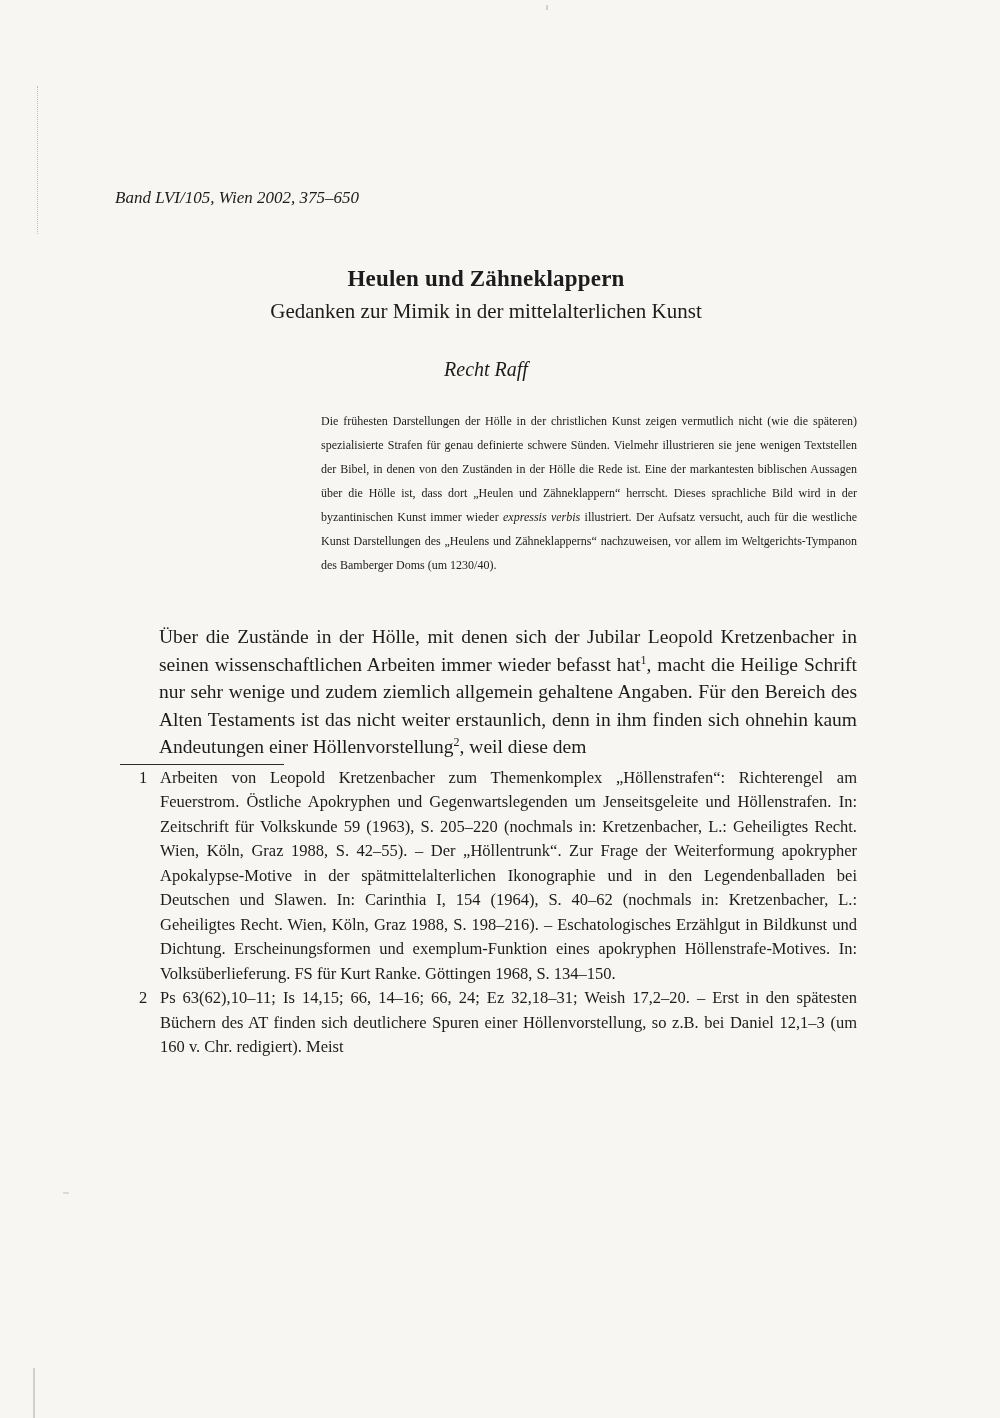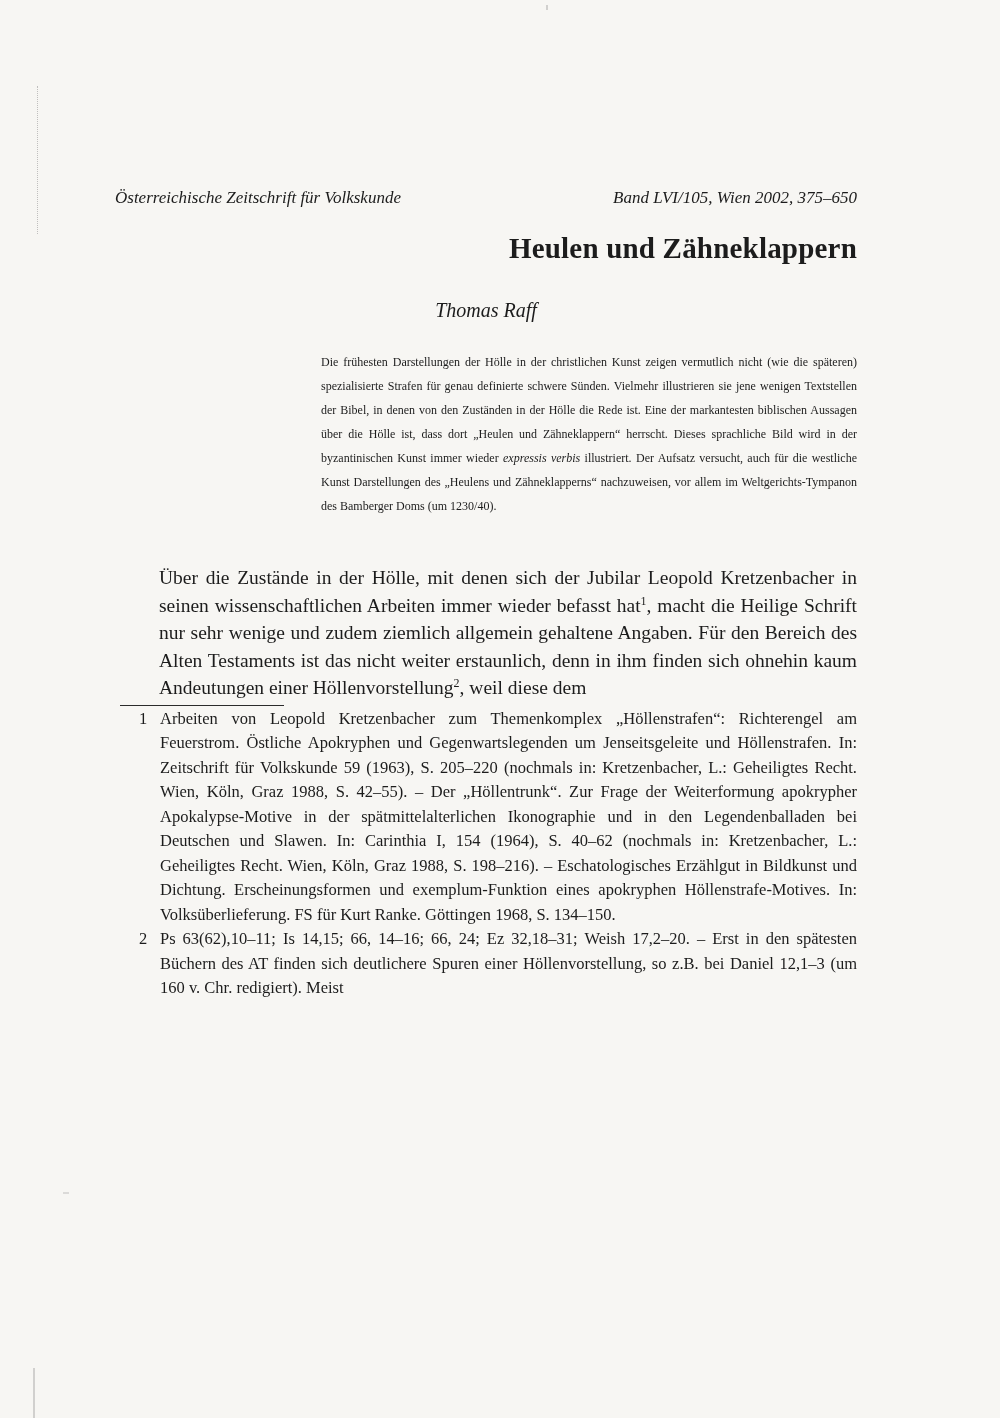--- a/index.html
+++ b/index.html
@@ -18,24 +18,24 @@
     width: 742px;
   }
   .journal-header {
     display: flex;
     justify-content: space-between;
     font-style: italic;
     font-size: 17px;
     margin-top: 188px;
   }
   .title {
-    text-align: right;
-    font-size: 29px;
+    text-align: center;
+    font-size: 23px;
     font-weight: bold;
-    margin-top: 24px;
+    margin-top: 58px;
     letter-spacing: 0.2px;
   }
   .subtitle {
     text-align: center;
     font-size: 21px;
     font-weight: normal;
     margin-top: 7px;
   }
   .author {
     text-align: center;
@@ -96,26 +96,26 @@
 <body>
 
 <div class="artifact art-top-left"></div>
 <div class="artifact art-bottom-left"></div>
 <div class="artifact art-top-dot"></div>
 <div class="artifact art-mid-left"></div>
 
 <div class="content">
 
   <div class="journal-header">
-    <span>Österreichische Zeitschrift für Volkskunde</span>
     <span>Band LVI/105, Wien 2002, 375–650</span>
   </div>
 
   <h1 class="title">Heulen und Zähneklappern</h1>
-  <div class="author">Thomas Raff</div>
+  <h2 class="subtitle">Gedanken zur Mimik in der mittelalterlichen Kunst</h2>
+  <div class="author">Recht Raff</div>
 
   <p class="abstract"><span>Die frühesten Darstellungen der Hölle in der christlichen Kunst zeigen vermutlich nicht (wie die späteren) spezialisierte Strafen für genau definierte schwere Sünden. Vielmehr illustrieren sie jene wenigen Textstellen der Bibel, in denen von den Zuständen in der Hölle die Rede ist. Eine der markantesten biblischen Aussagen über die Hölle ist, dass dort „Heulen und Zähneklappern“ herrscht. Dieses sprachliche Bild wird in der byzantinischen Kunst immer wieder </span><em>expressis verbis</em><span> illustriert. Der Aufsatz versucht, auch für die westliche Kunst Darstellungen des „Heulens und Zähneklapperns“ nachzuweisen, vor allem im Weltgerichts-Tympanon des Bamberger Doms (um 1230/40).</span></p>
 
   <p class="body-text"><span>Über die Zustände in der Hölle, mit denen sich der Jubilar Leopold Kretzenbacher in seinen wissenschaftlichen Arbeiten immer wieder befasst hat</span><sup>1</sup><span>, macht die Heilige Schrift nur sehr wenige und zudem ziemlich allgemein gehaltene Angaben. Für den Bereich des Alten Testaments ist das nicht weiter erstaunlich, denn in ihm finden sich ohnehin kaum Andeutungen einer Höllenvorstellung</span><sup>2</sup><span>, weil diese dem</span></p>
 
   <div class="fn-sep"></div>
 
   <div class="footnotes">
     <div class="footnote">
       <span class="fn-marker">1</span><span class="fn-text">Arbeiten von Leopold Kretzenbacher zum Themenkomplex „Höllenstrafen“: Richterengel am Feuerstrom. Östliche Apokryphen und Gegenwartslegenden um Jenseitsgeleite und Höllenstrafen. In: Zeitschrift für Volkskunde 59 (1963), S. 205–220 (nochmals in: Kretzenbacher, L.: Geheiligtes Recht. Wien, Köln, Graz 1988, S. 42–55). – Der „Höllentrunk“. Zur Frage der Weiterformung apokrypher Apokalypse-Motive in der spätmittelalterlichen Ikonographie und in den Legendenballaden bei Deutschen und Slawen. In: Carinthia I, 154 (1964), S. 40–62 (nochmals in: Kretzenbacher, L.: Geheiligtes Recht. Wien, Köln, Graz 1988, S. 198–216). – Eschatologisches Erzählgut in Bildkunst und Dichtung. Erscheinungsformen und exemplum-Funktion eines apokryphen Höllenstrafe-Motives. In: Volksüberlieferung. FS für Kurt Ranke. Göttingen 1968, S. 134–150.</span>

